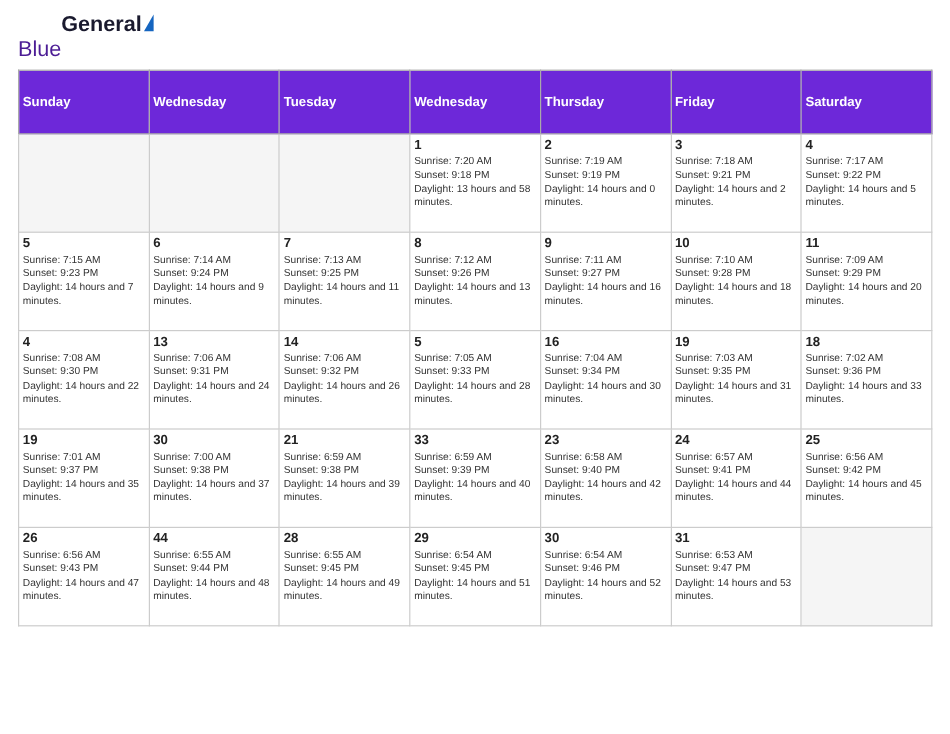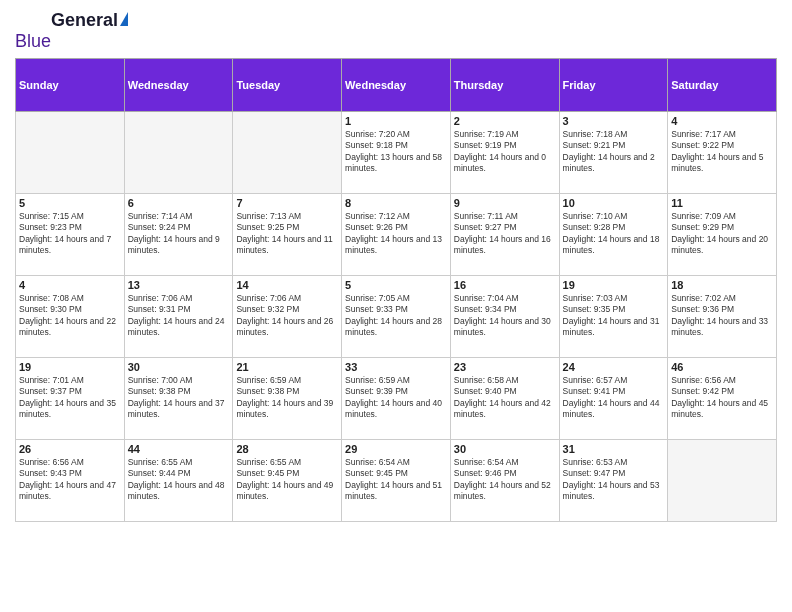--- a/index.html
+++ b/index.html
@@ -216,21 +216,21 @@
           </td>
           <td>
             <span class="day-num">23</span>
             <div class="day-info">Sunrise: 6:58 AM<br>Sunset: 9:40 PM<br>Daylight: 14 hours and 42 minutes.</div>
           </td>
           <td>
             <span class="day-num">24</span>
             <div class="day-info">Sunrise: 6:57 AM<br>Sunset: 9:41 PM<br>Daylight: 14 hours and 44 minutes.</div>
           </td>
           <td>
-            <span class="day-num">46</span>
+            <span class="day-num">25</span>
             <div class="day-info">Sunrise: 6:56 AM<br>Sunset: 9:42 PM<br>Daylight: 14 hours and 45 minutes.</div>
           </td>
         </tr>
         <tr>
           <td>
             <span class="day-num">26</span>
             <div class="day-info">Sunrise: 6:56 AM<br>Sunset: 9:43 PM<br>Daylight: 14 hours and 47 minutes.</div>
           </td>
           <td>
             <span class="day-num">44</span>

